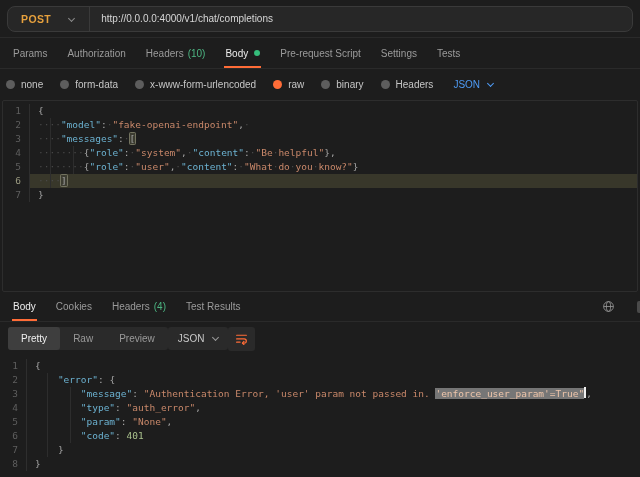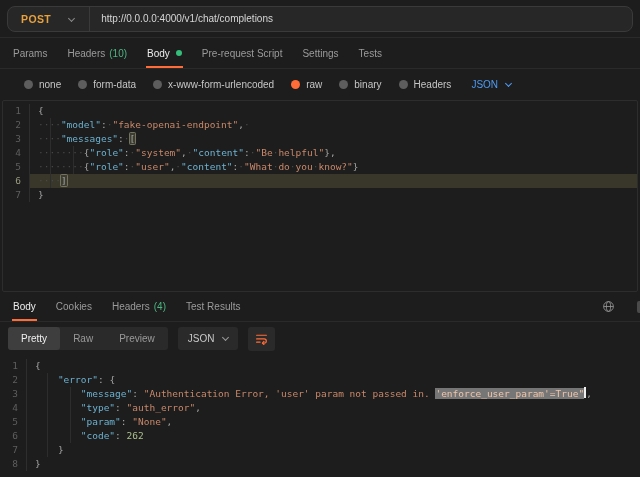--- a/index.html
+++ b/index.html
@@ -22,21 +22,21 @@
 
   
   .tabs { display: flex; align-items: stretch; height: 31px; border-bottom: 1px solid #2a2a2a; padding-left: 3px; position: relative; }
   .tab { position: relative; display: flex; align-items: center; padding: 0 10px; color: #9b9b9b; cursor: pointer; font-size: 10px; }
   .tab.active { color: #ededed; }
   .tab.active::after { content: ""; position: absolute; left: 9px; right: 9px; bottom: 0; height: 2px; background: #ff6c37; }
   .badge { color: #4db683; margin-left: 4px; }
   .green-dot { width: 6px; height: 6px; border-radius: 50%; background: #35bd7b; margin-left: 6px; }
 
   
-  .modes { height: 31px; display: flex; align-items: center; padding-left: 24px; }
+  .modes { height: 31px; display: flex; align-items: center; padding-left: 6px; }
   .mode { display: flex; align-items: center; margin-right: 17px; color: #c6c6c6; cursor: pointer; }
   .radio { width: 9px; height: 9px; border-radius: 50%; background: #5d5d5d; margin-right: 6px; flex: none; }
   .mode.selected .radio { background: #ff6c37; }
   .lang-select { display: flex; align-items: center; color: #4e9bf5; margin-left: 3px; cursor: pointer; }
   .lang-select .chev { border-color: #4e9bf5; margin-left: 8px; }
 
   
   .editor { position: relative; font-family: "DejaVu Sans Mono", "Liberation Mono", monospace; font-size: 9.5px; line-height: 14px; }
   #request-editor { margin: 0 2px; border: 1px solid #2d2d2d; border-radius: 2px; height: 192px; padding-top: 3px; overflow: hidden; }
   #response-editor { height: 122px; padding-top: 4px; overflow: hidden; }
@@ -53,21 +53,21 @@
   .bm { background: #3c3c31; box-shadow: 0 0 0 1px #73735f; border-radius: 1px; }
   .sel { background: #767676; color: #eec5aa; }
   .cursor { display: inline-block; width: 2px; height: 11px; background: #f0f0f0; vertical-align: -1px; }
   .guide { position: absolute; width: 1px; background: #2d2d2d; }
 
   
   .resp-tabs { height: 30px; }
   .globe-wrap { position: absolute; right: 25px; top: 8px; line-height: 0; }
   .clipped { position: absolute; right: 0; top: 9px; width: 3px; height: 12px; background: #4a4a4a; border-radius: 2px 0 0 2px; }
 
-  .resp-toolbar { height: 33px; display: flex; align-items: center; padding: 0 8px; gap: 10px; }
+  .resp-toolbar { height: 33px; display: flex; align-items: center; padding: 0 8px; gap: 0; }
   .segmented { display: flex; background: #2a2a2a; border-radius: 3px; }
   .seg { padding: 6px 13px; color: #9a9a9a; cursor: pointer; border-radius: 3px; }
   .seg.active { background: #3e3e3e; color: #f0f0f0; }
   .dd { display: flex; align-items: center; background: #2a2a2a; border-radius: 3px; padding: 6px 10px; color: #c9c9c9; cursor: pointer; }
   .dd .chev { border-color: #9a9a9a; margin-left: 9px; }
   .wrap-btn { width: 27px; height: 24px; background: #2a2a2a; border-radius: 3px; display: flex; align-items: center; justify-content: center; cursor: pointer; }
 </style>
 </head>
 <body>
 
@@ -78,20 +78,23 @@
     <span class="vdiv"></span>
     <span class="url-text">http://0.0.0.0:4000/v1/chat/completions</span>
   </div>
 </div>
 
 <div class="tabs" id="request-tabs">
     <div class="tab">
       <span class="tab-label">Params</span>
     </div>
     <div class="tab">
+      <span class="tab-label">Authorization</span>
+    </div>
+    <div class="tab">
       <span class="tab-label">Headers</span>
       <span class="badge">(10)</span>
     </div>
     <div class="tab active">
       <span class="tab-label">Body</span>
       <span class="green-dot"></span>
     </div>
     <div class="tab">
       <span class="tab-label">Pre-request Script</span>
     </div>
@@ -229,21 +232,21 @@
     <div class="line">
       <span class="ln">4</span>
       <span class="lc"><span class="sp">        </span><span class="k">"type"</span><span class="p">:</span><span class="sp"> </span><span class="s">"auth_error"</span><span class="p">,</span></span>
     </div>
     <div class="line">
       <span class="ln">5</span>
       <span class="lc"><span class="sp">        </span><span class="k">"param"</span><span class="p">:</span><span class="sp"> </span><span class="s">"None"</span><span class="p">,</span></span>
     </div>
     <div class="line">
       <span class="ln">6</span>
-      <span class="lc"><span class="sp">        </span><span class="k">"code"</span><span class="p">:</span><span class="sp"> </span><span class="n">262</span></span>
+      <span class="lc"><span class="sp">        </span><span class="k">"code"</span><span class="p">:</span><span class="sp"> </span><span class="n">401</span></span>
     </div>
     <div class="line">
       <span class="ln">7</span>
       <span class="lc"><span class="sp">    </span><span class="p">}</span></span>
     </div>
     <div class="line">
       <span class="ln">8</span>
       <span class="lc"><span class="p">}</span></span>
     </div>
   </div>

